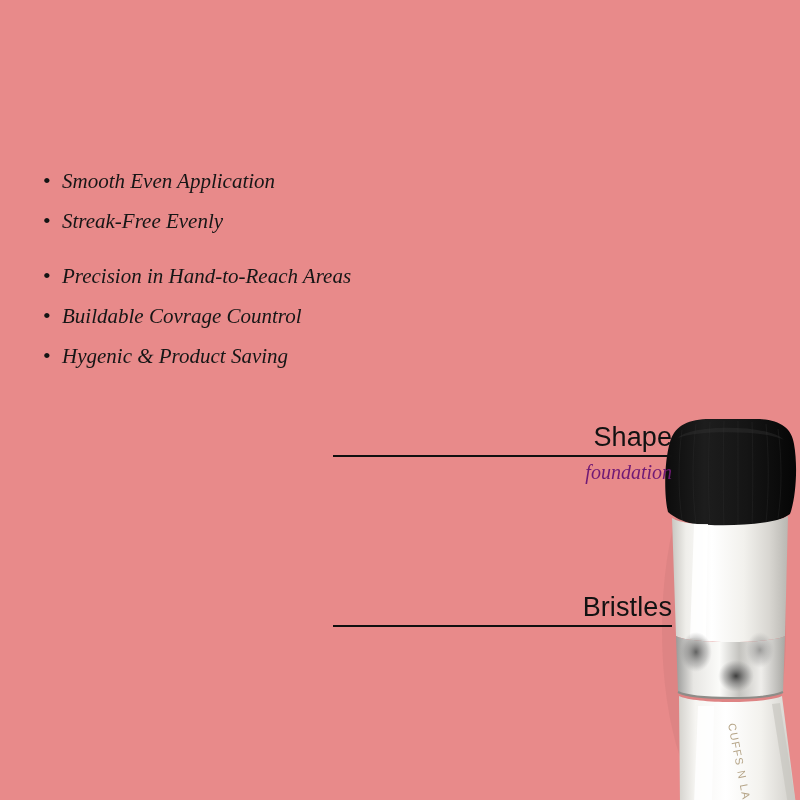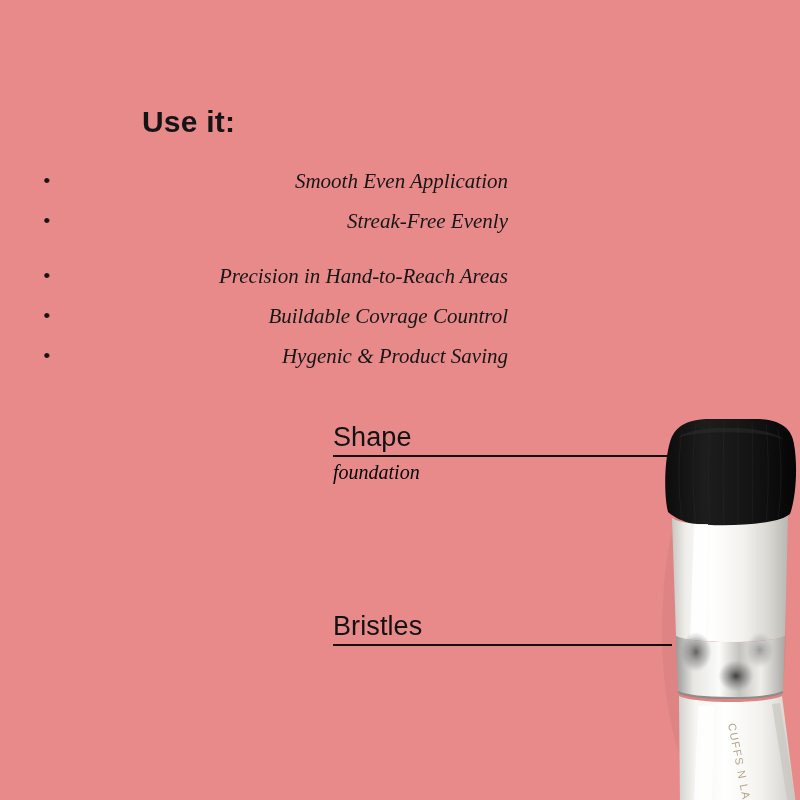--- a/index.html
+++ b/index.html
@@ -61,30 +61,30 @@
     box-sizing: border-box;
   }
   .benefit-text {
     flex: 1 1 auto;
     font-family: "Liberation Serif", serif;
     font-style: italic;
     font-size: 21px;
     line-height: 1.05;
     color: #161616;
     white-space: nowrap;
+  }
+
+  
+  .callout {
+    position: absolute;
+    left: 333px;
     text-align: right;
   }
-
-  
-  .callout {
-    position: absolute;
-    left: 333px;
-  }
   .callout-shape { top: 423px; }
-  .callout-bristles { top: 612px; }
+  .callout-bristles { top: 593px; }
 
   .callout-title {
     font-family: "Liberation Sans", sans-serif;
     font-weight: normal;
     font-size: 27px;
     letter-spacing: 0.1px;
     color: #121212;
     line-height: 1.08;
     white-space: nowrap;
   }
@@ -92,21 +92,21 @@
     height: 2px;
     background: #101010;
     margin-top: 3px;
   }
   .callout-shape .callout-rule { width: 339px; }
   .callout-bristles .callout-rule { width: 339px; }
   .callout-sub {
     font-family: "Liberation Serif", serif;
     font-style: italic;
     font-size: 20px;
-    color: #000000;
+    color: #701a75;
     line-height: 1.1;
     margin-top: 4px;
     white-space: nowrap;
   }
 
   
   #brush {
     position: absolute;
     left: 620px;
     top: 400px;
@@ -205,21 +205,20 @@
     <path d="M 59 296
              C 76 304, 146 304, 162 296
              L 176 405
              L 60 405 Z" fill="url(#handleGrad)"></path>
     <path d="M 78 306 L 74 405 L 92 405 L 94 306 Z" fill="#ffffff" opacity="0.8"></path>
     <path d="M 152 304 L 168 405 L 176 405 L 160 303 Z" fill="#c6c4bf" opacity="0.65"></path>
 
     <text x="0" y="0" transform="translate(108,324) rotate(79)" font-family="Liberation Sans, sans-serif" font-size="11" letter-spacing="1.4" fill="#b5a487">CUFFS N LASHES</text>
   </svg>
 
-  <div class="use-it-heading">Use it:</div>
 
   <div class="benefits">
 
     <div class="benefit-row">
       <span class="benefit-bullet">•</span>
       <span class="benefit-text">Smooth Even Application</span>
     </div>
 
     <div class="benefit-row gap-after">
       <span class="benefit-bullet">•</span>

